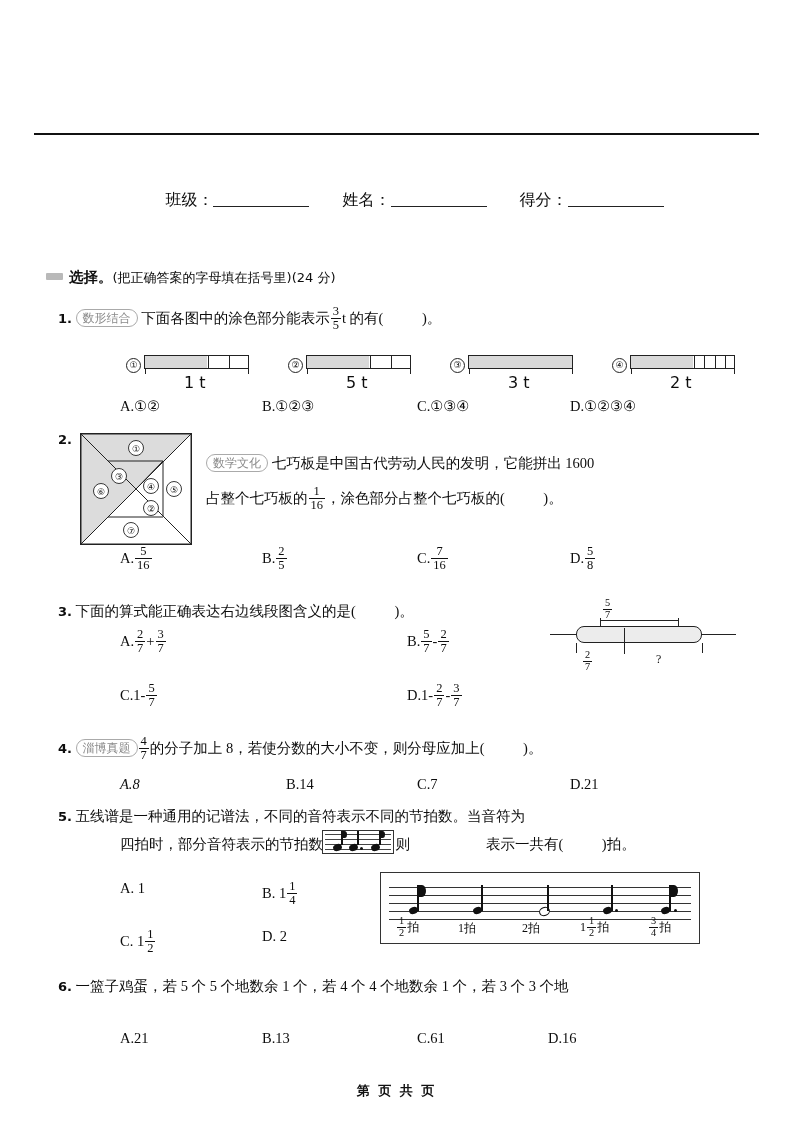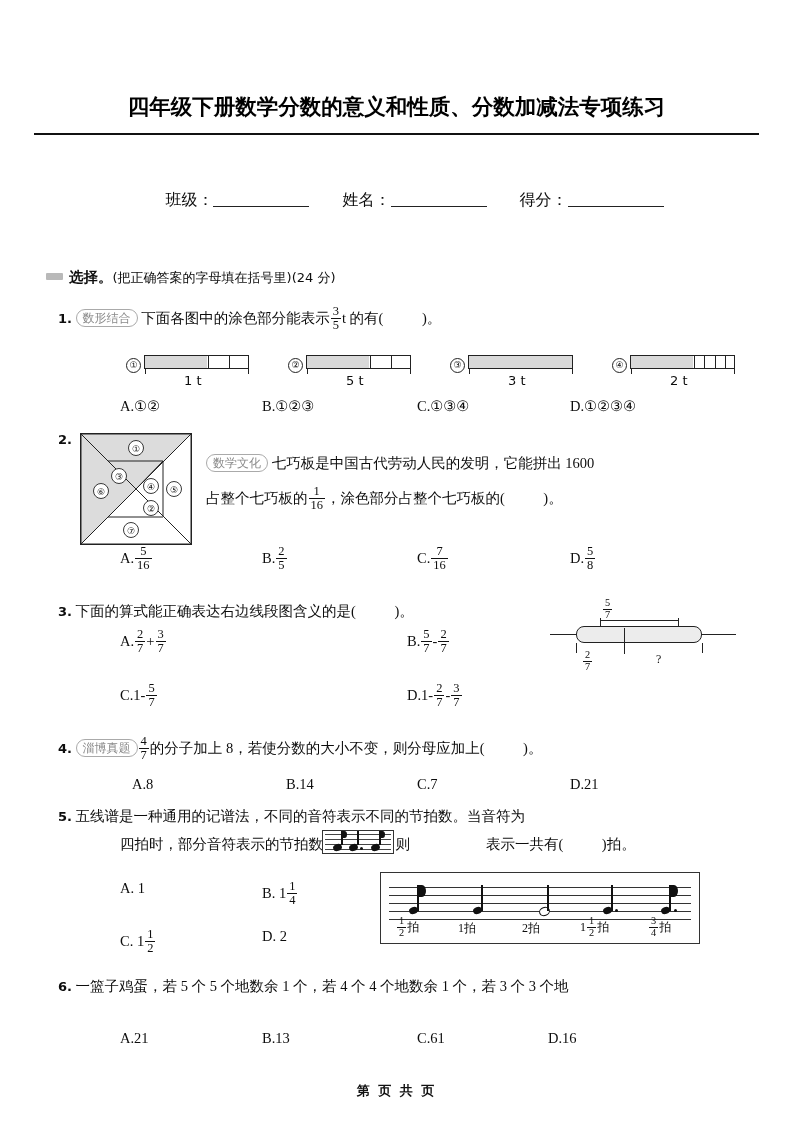--- a/index.html
+++ b/index.html
@@ -160,21 +160,21 @@
   }
   .nl .tick {
     position: absolute;
     top: 17px;
     width: 1px; height: 5px;
     background: #222;
   }
   .nl .lbl {
     position: absolute;
     top: 21px;
-    font-size: 13px;
+    font-size: 16px;
     font-family: "DejaVu Sans", sans-serif;
     white-space: nowrap;
   }
 
   
   .tangram {
     position: absolute;
     width: 112px; height: 112px;
     border: 1.3px solid #222;
     box-sizing: border-box;
@@ -259,21 +259,20 @@
     font-weight: bold;
     letter-spacing: 2px;
     color: #111;
   }
 </style>
 </head>
 <body>
 
 <div class="page">
 
-  <div class="title">四年级下册数学分数的意义和性质、分数加减法专项练习</div>
   <div class="title-rule"></div>
 
   <div class="infoline">
     <span class="grp">
       <span>班级：</span><span class="blank"></span>
     </span>
     <span class="grp">
       <span>姓名：</span><span class="blank"></span>
     </span>
     <span class="grp">
@@ -430,21 +429,21 @@
     <span class="opt" style="left:407px;">
       <span>D.</span>1-<span class="frac"><span class="num">2</span><span class="den">7</span></span>-<span class="frac"><span class="num">3</span><span class="den">7</span></span>
     </span>
   </div>
 
   <div class="q" style="left:58px; top:735px; width:690px;">
     <span class="qnum">4.</span>
     <span class="tag">淄博真题</span><span class="frac"><span class="num">4</span><span class="den">7</span></span><span>的分子加上 8，若使分数的大小不变，则分母应加上(</span><span class="paren">&nbsp;&nbsp;&nbsp;&nbsp;</span><span>)。</span>
   </div>
   <div class="opts" style="top:776px;">
-    <span class="opt" style="left:132px;">A.8</span>
+    <span class="opt" style="left:120px;font-style:italic;">A.8</span>
     <span class="opt" style="left:262px;margin-left:24px;">B.14</span>
     <span class="opt" style="left:417px;">C.7</span>
     <span class="opt" style="left:570px;">D.21</span>
   </div>
 
   <div class="q" style="left:58px; top:805px; width:690px;">
     <span class="qnum">5.</span>
     <span>五线谱是一种通用的记谱法，不同的音符表示不同的节拍数。当音符为</span>
   </div>
   <div class="q" style="left:120px; top:833px; width:660px;">

